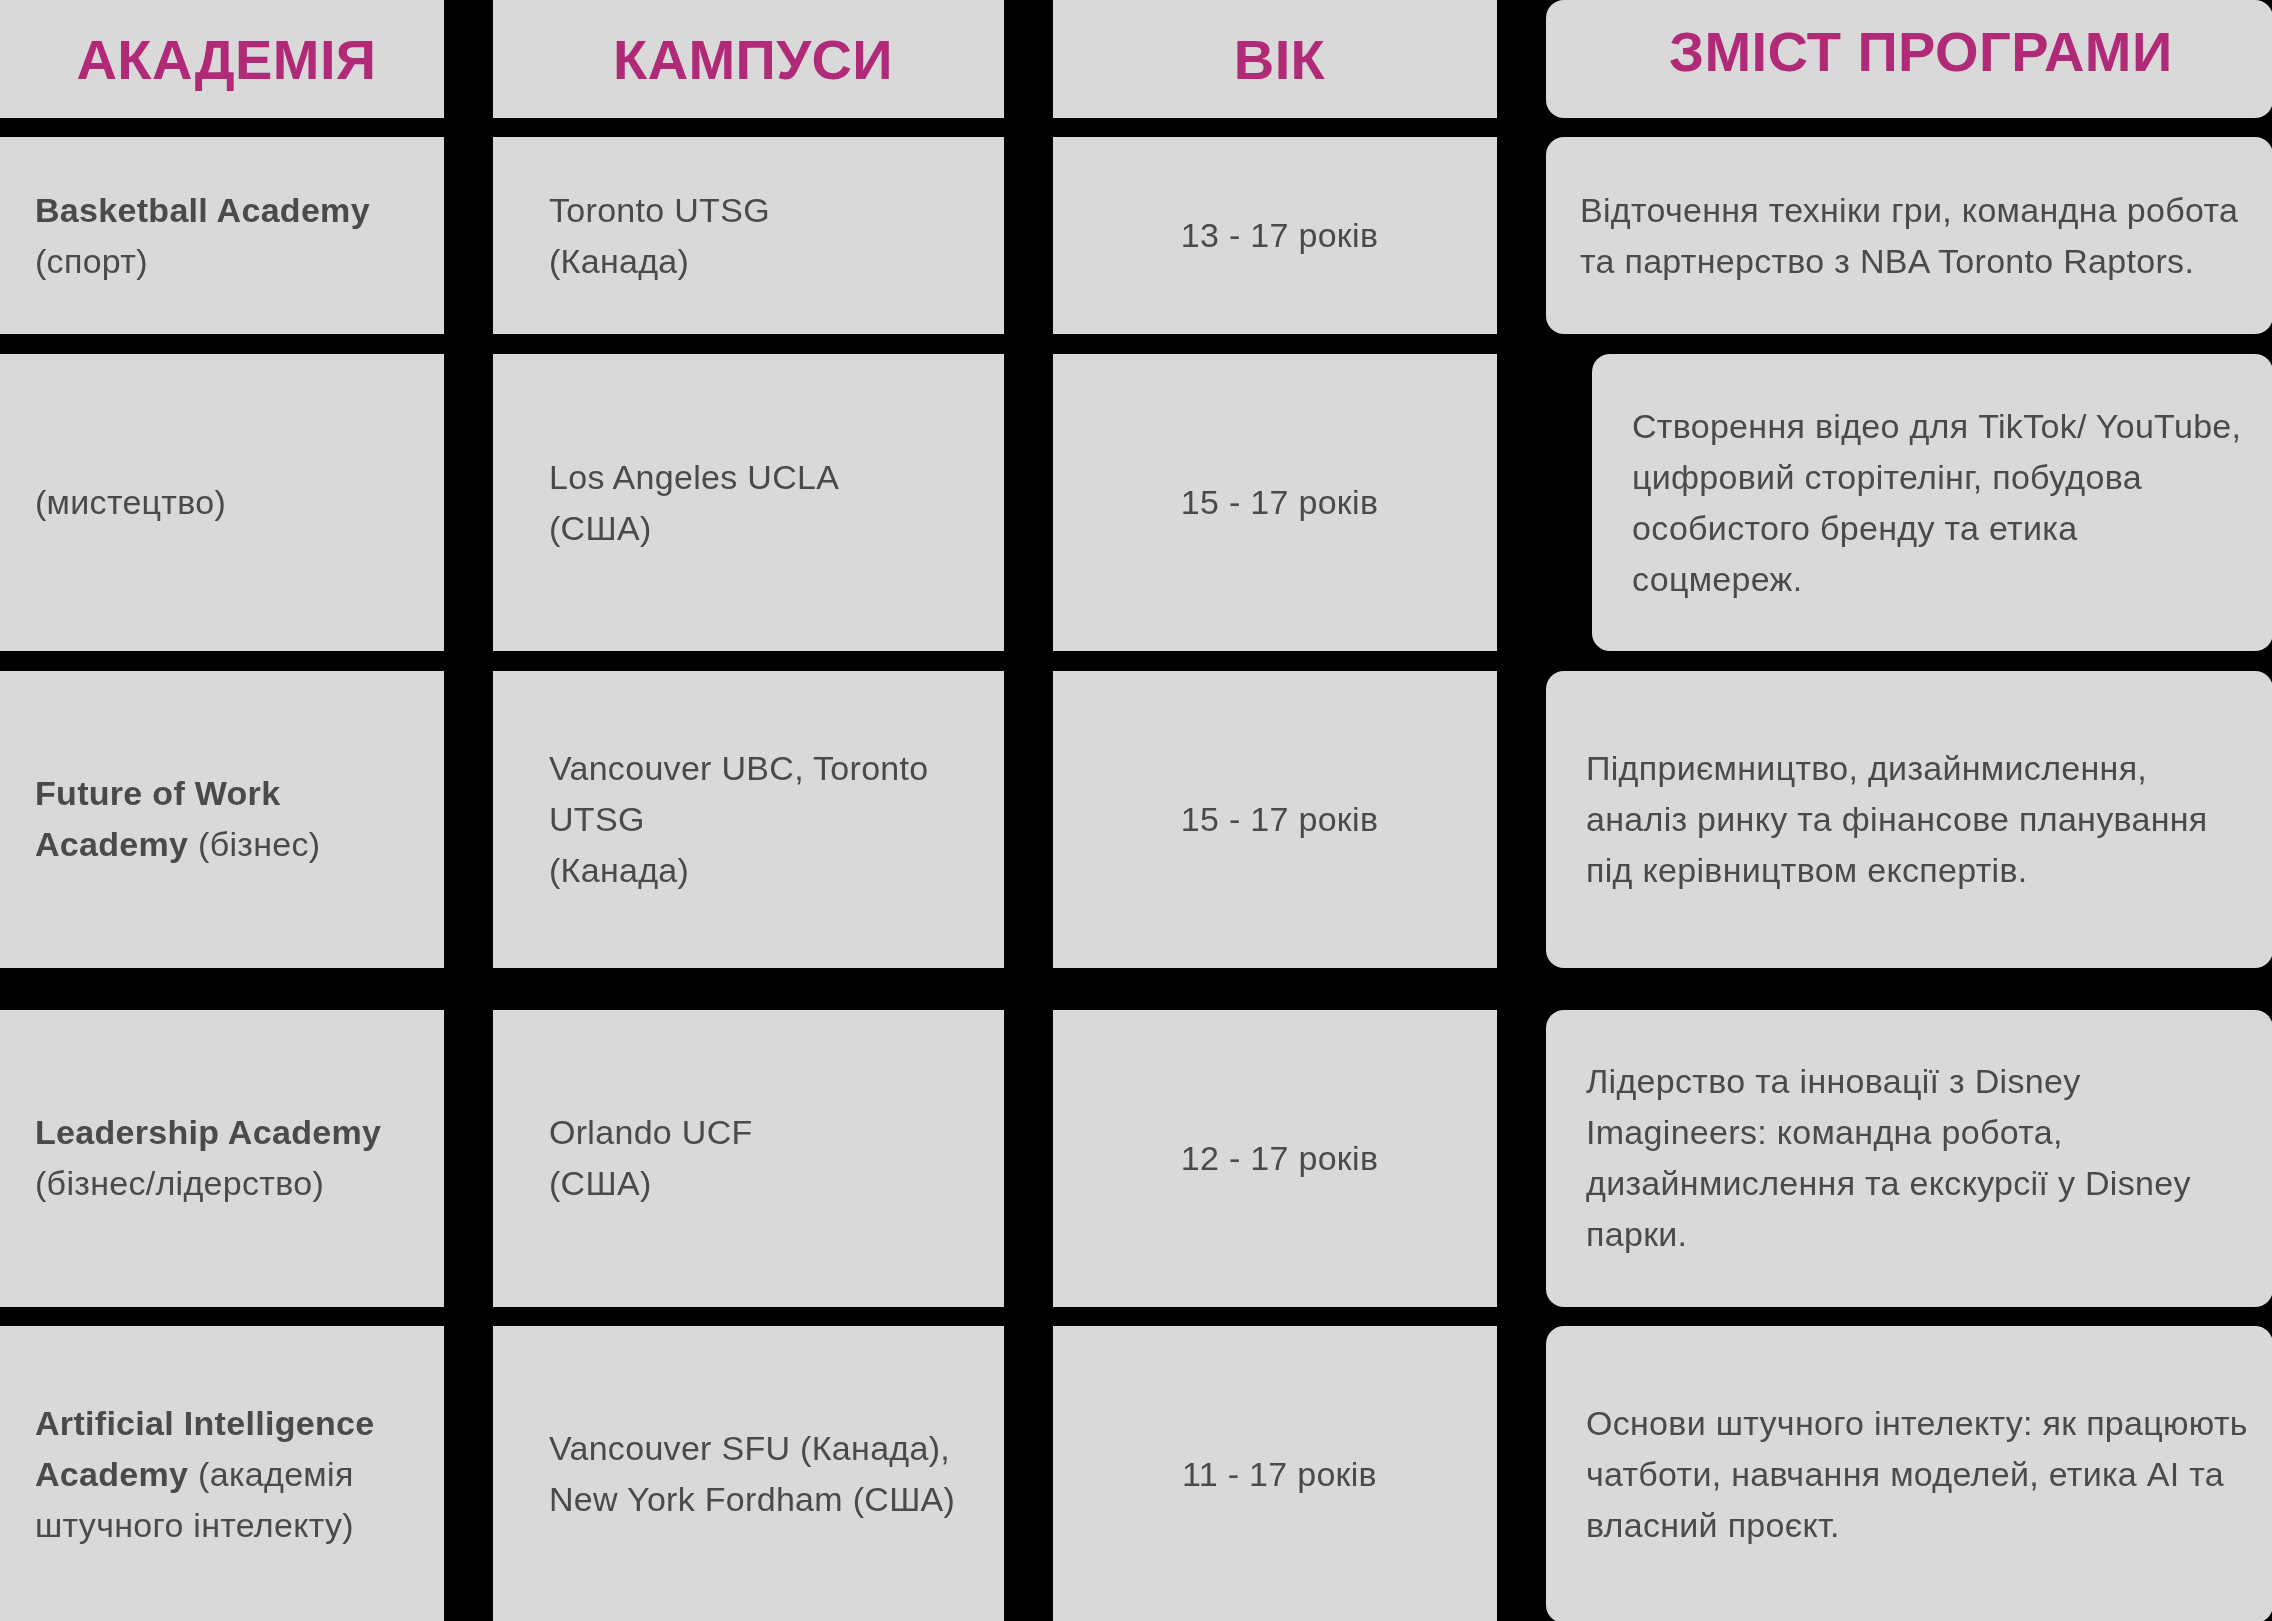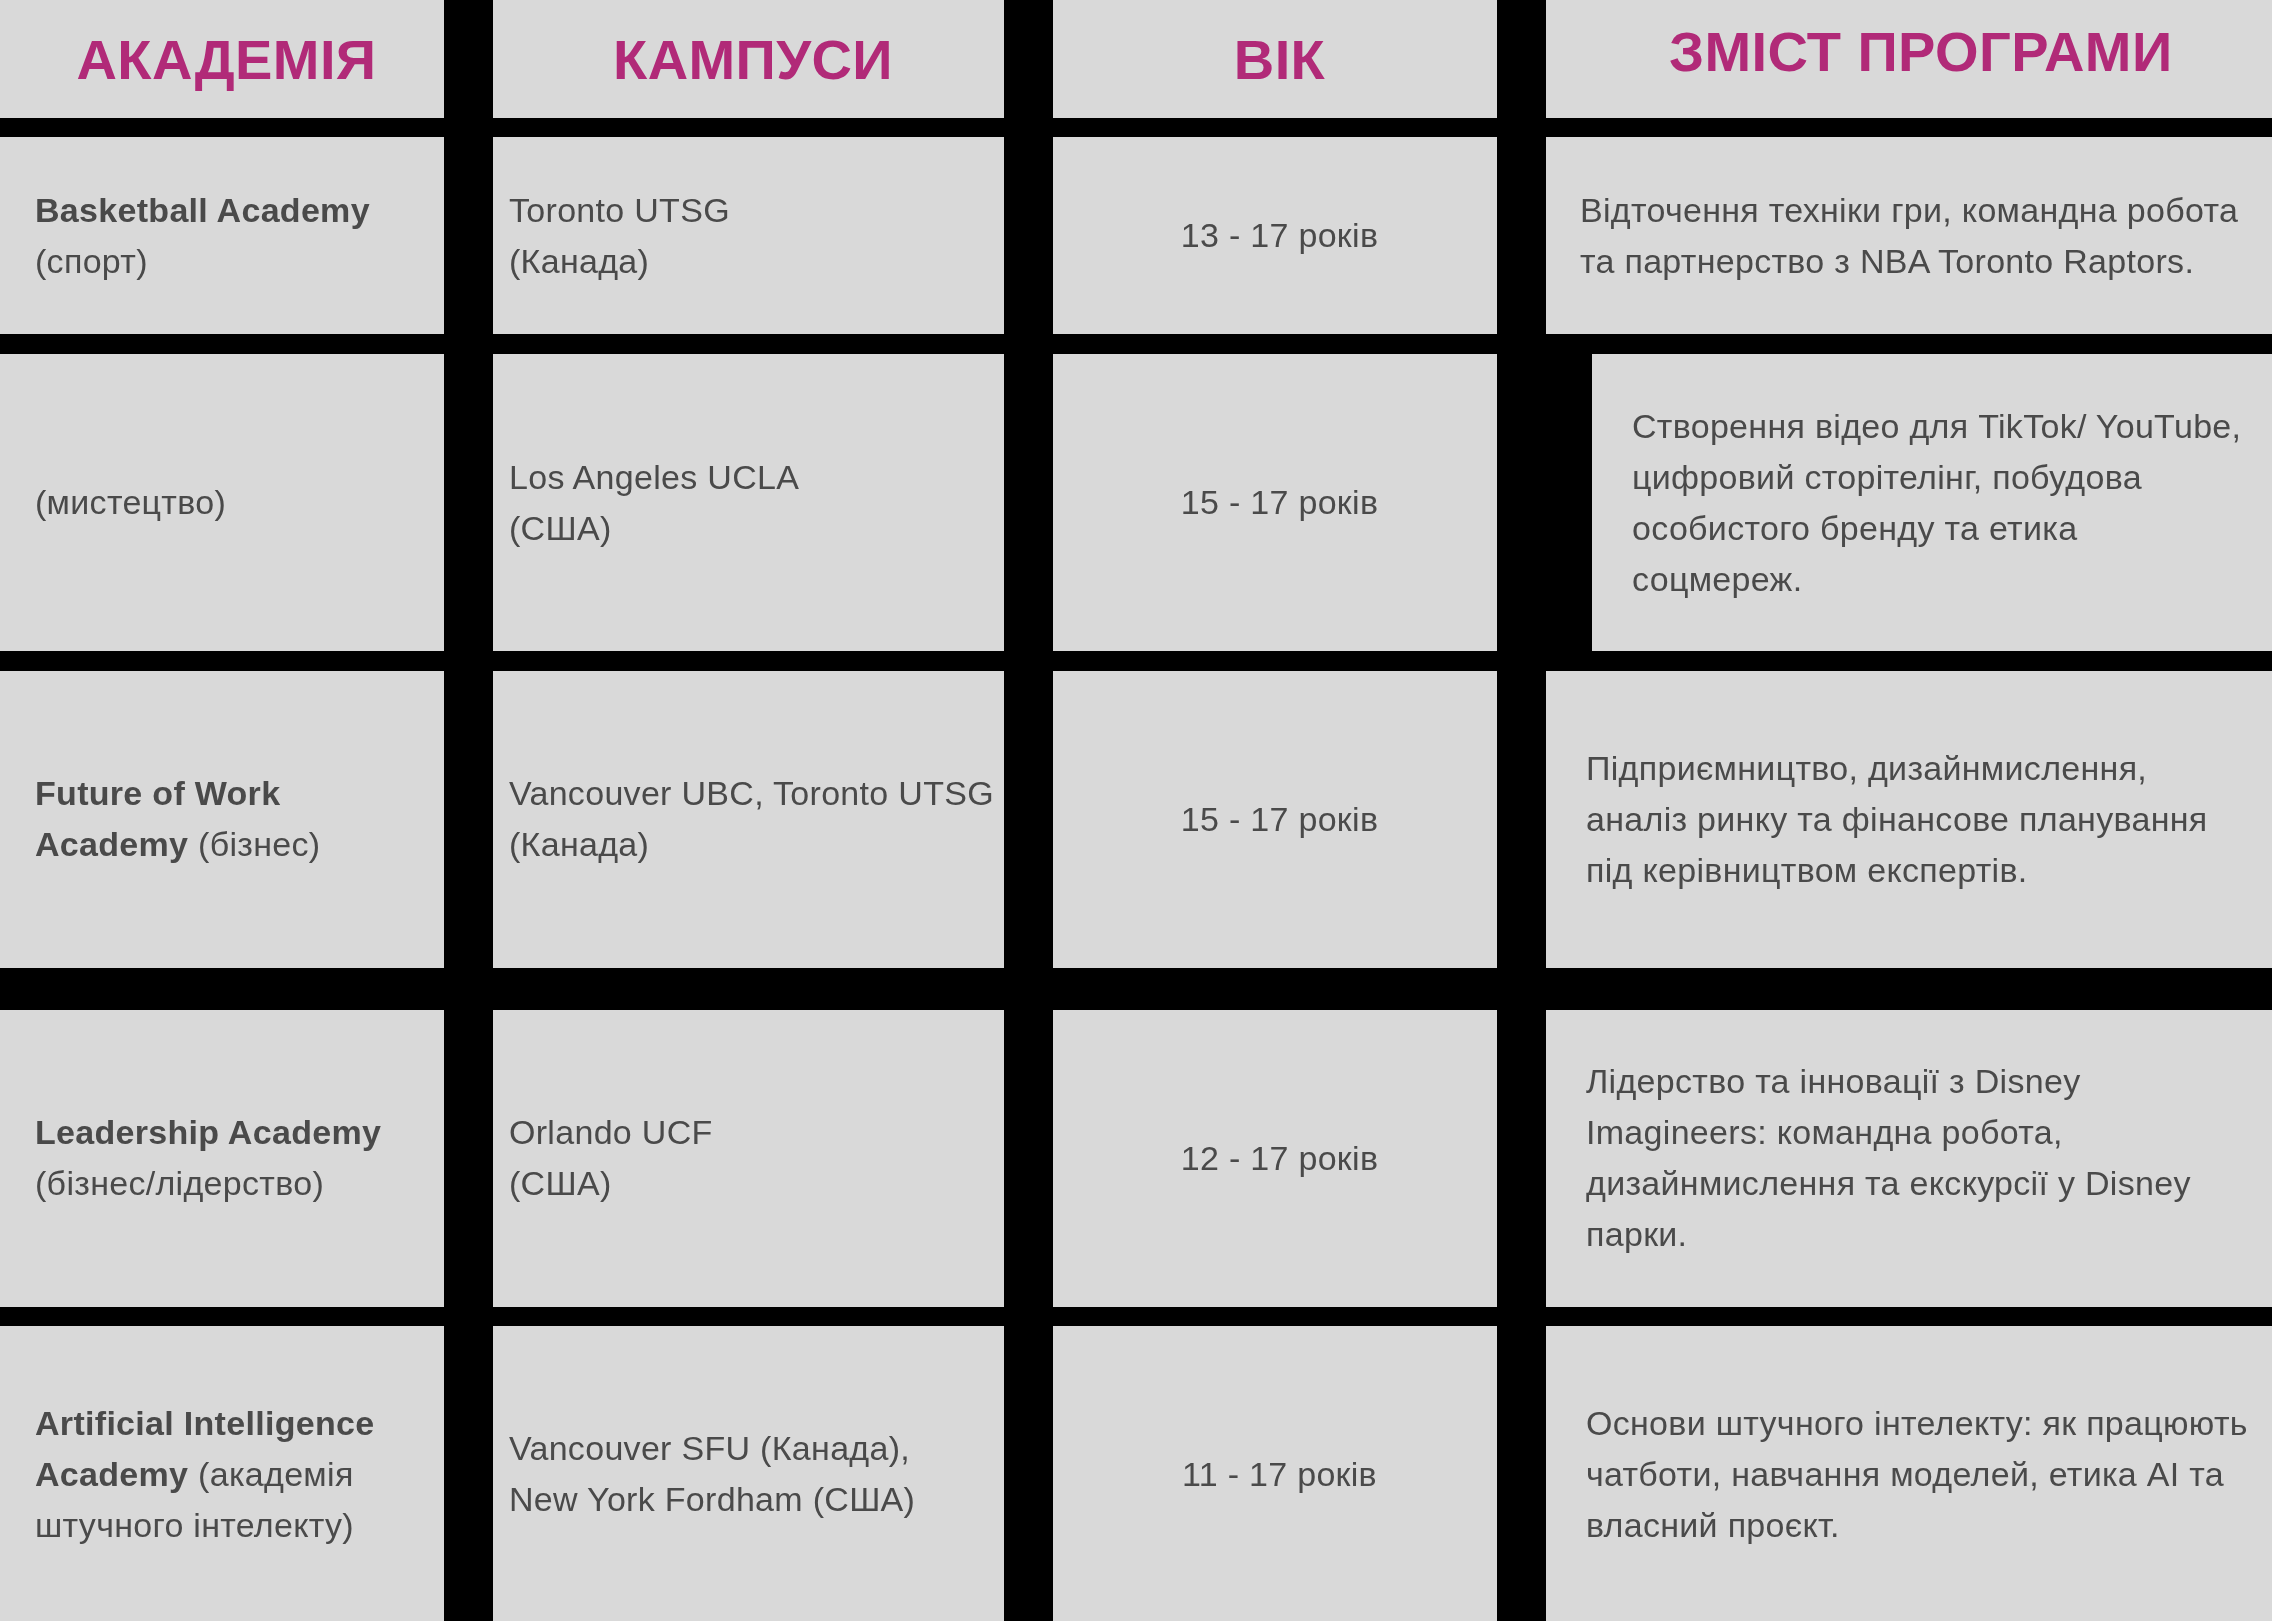--- a/index.html
+++ b/index.html
@@ -17,23 +17,23 @@
     background: #d9d9d9; color: #4a4a4a; box-sizing: border-box;
     display: flex; flex-direction: column; justify-content: center;
     font-size: 34px; line-height: 51px; letter-spacing: 0.3px; padding-left: 9px;
   }
   .head {
     color: #b12a78; font-weight: bold; font-size: 56px; line-height: 61px;
     align-items: center; text-align: center; letter-spacing: 0.4px;
   }
   .head.c4 { justify-content: flex-start; padding-top: 21px; }
   .c1 { padding-left: 35px; padding-right: 12.3px; }
-  .c2 { padding-left: 16px; padding-right: 5.3px; }
+  .c2 { padding-left: 56px; padding-right: 5.3px; }
   .c3 { align-items: center; text-align: center; }
-  .c4 { padding-left: 40px; padding-right: 17.5px; }
+  .c4 { padding-left: 40px; padding-right: 17.5px; border-radius: 18px; }
   .bold { font-weight: bold; }
   .line { display: block; }
 </style>
 </head>
 <body>
 
 <div class="grid">
 
   <div class="cell head" style="grid-column:1;grid-row:1;">АКАДЕМІЯ</div>
   <div class="cell head" style="grid-column:3;grid-row:1;">КАМПУСИ</div>

